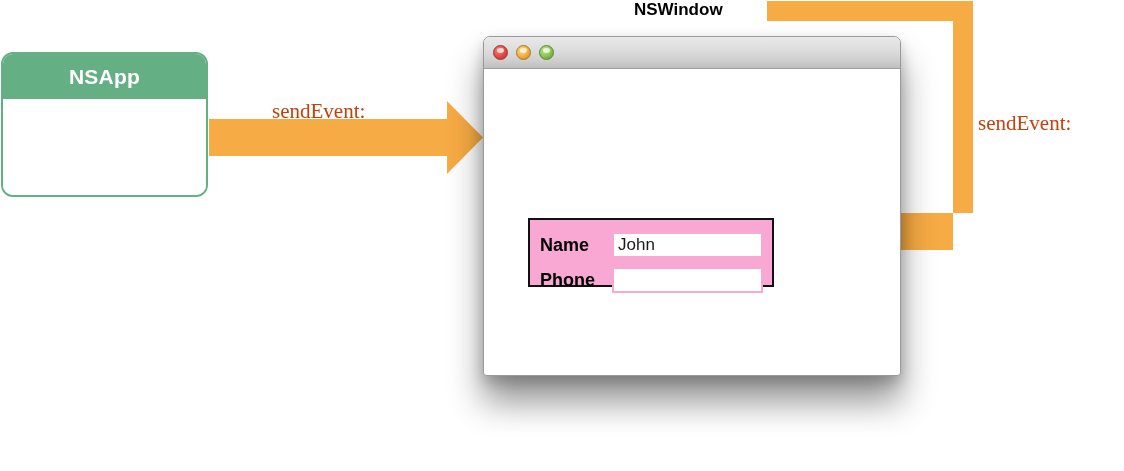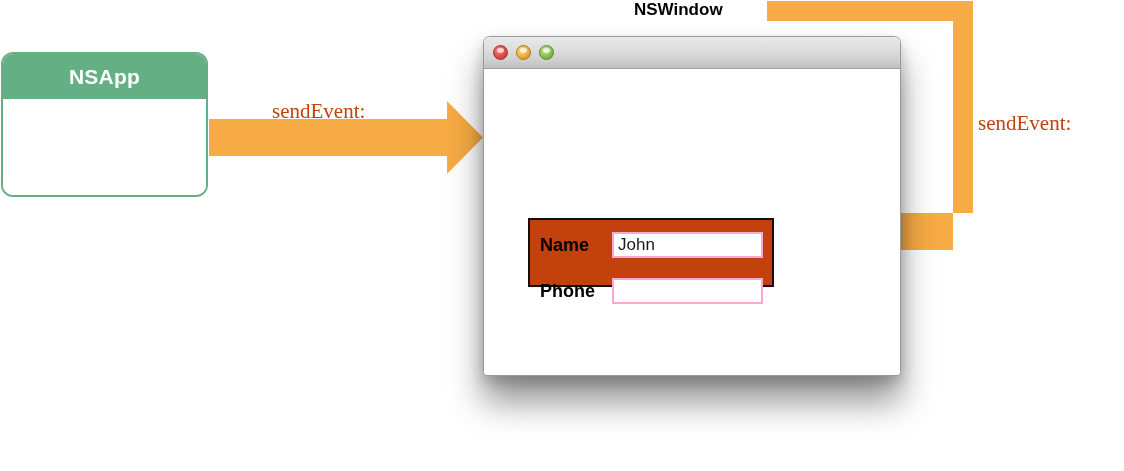--- a/index.html
+++ b/index.html
@@ -129,31 +129,31 @@
   }
 
   
   #form-panel {
     position: absolute;
     left: 44px;
     top: 149px;
     width: 246px;
     height: 69px;
     border: 2px solid #111111;
-    background: #c2410c;
+    background: #f9a8d4;
     box-sizing: border-box;
   }
   .form-row {
     display: flex;
     align-items: center;
     height: 34px;
     margin-left: 10px;
   }
   #row-name { margin-top: 8px; }
-  #row-phone { margin-top: 12px; }
+  #row-phone { margin-top: 1px; }
   .field-label {
     font-size: 18px;
     font-weight: bold;
     color: #000000;
     width: 72px;
     flex: 0 0 auto;
   }
   .field-input {
     width: 151px;
     height: 26px;

